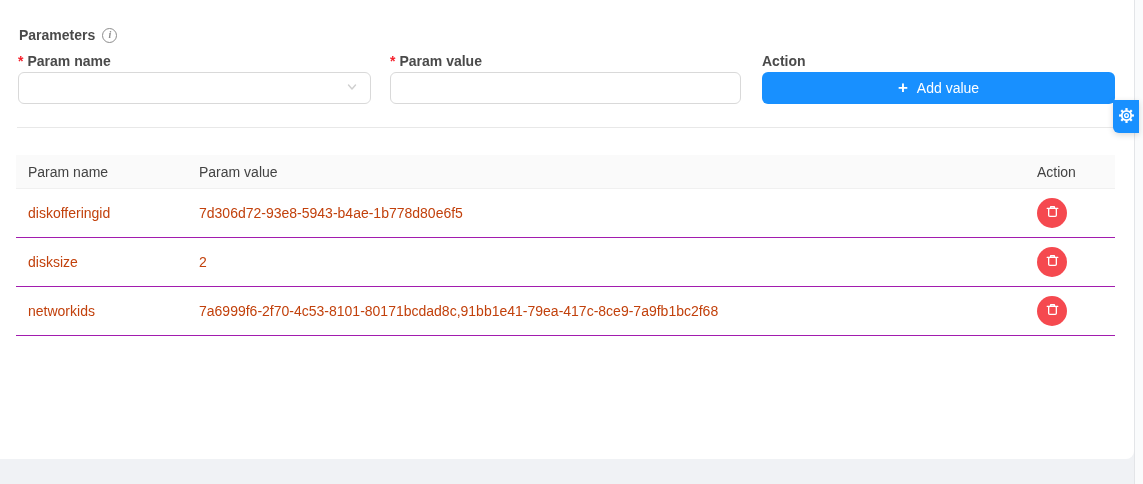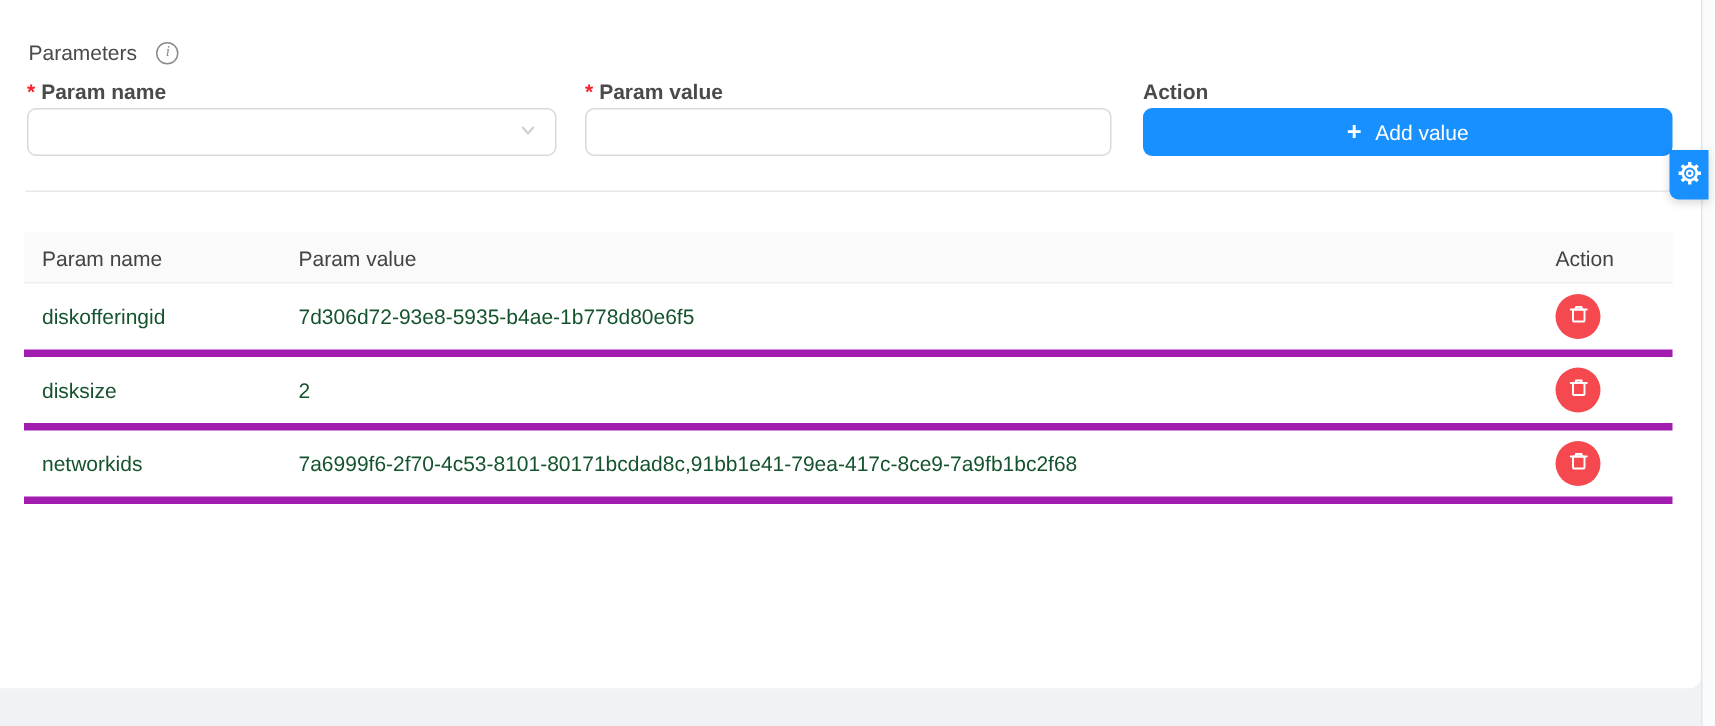--- a/index.html
+++ b/index.html
@@ -19,22 +19,22 @@
     background:#fafbfc; border-left:1px solid #e3e5e8;
   }
   .settings-tab {
     position:absolute; left:1113px; top:100px; width:26px; height:33px;
     background:var(--primary); border-radius:0 0 0 6px; z-index:5;
     display:flex; align-items:center; justify-content:center; cursor:pointer;
     box-shadow:0 2px 6px rgba(0,0,0,0.15);
   }
   .section-title {
     position:absolute; left:19px; top:26px; height:18px;
-    display:flex; align-items:center; gap:13px;
-    font-weight:normal; color:#4a4a4a;
+    display:flex; align-items:center; gap:7px;
+    font-weight:bold; color:#4a4a4a;
   }
   .info-icon {
     width:15px; height:15px; border:1px solid #8c8c8c; border-radius:50%;
     color:#8c8c8c; font-size:10px; line-height:1;
     display:inline-flex; align-items:center; justify-content:center;
     font-family:"Liberation Serif", serif; font-style:italic;
   }
   .field { position:absolute; top:53px; }
   .field.f1 { left:18px;  width:353px; }
   .field.f2 { left:390px; width:351px; }
@@ -62,21 +62,21 @@
   .divider {
     position:absolute; left:17px; top:127px; width:1111px; height:1px;
     background:#e8e8e8;
   }
   .ptable { position:absolute; left:16px; top:155px; width:1099px; }
   .trow { display:flex; align-items:center; }
   .thead {
     height:34px; background:#fafafa; color:#434343;
     border-bottom:1px solid #f0f0f0;
   }
-  .tbody-row { height:49px; border-bottom:5px solid #a21caf; color:#14532d; }
+  .tbody-row { height:49px; border-bottom:1px solid #a21caf; color:#c2410c; }
   .c-name  { width:183px; padding-left:12px; }
   .c-value { width:826px; overflow:hidden; white-space:nowrap; }
   .c-action{ width:90px;  padding-left:12px; }
   .delete-btn {
     width:30px; height:30px; border-radius:50%; border:none;
     background:var(--danger); cursor:pointer;
     display:flex; align-items:center; justify-content:center; padding:0;
   }
   .footer {
     position:absolute; left:0; top:459px; width:1134px; height:25px;
@@ -129,21 +129,21 @@
 
   <div class="ptable">
     <div class="trow thead">
       <div class="c-name">Param name</div>
       <div class="c-value">Param value</div>
       <div class="c-action">Action</div>
     </div>
 
     <div class="trow tbody-row">
       <div class="c-name">diskofferingid</div>
-      <div class="c-value">7d306d72-93e8-5935-b4ae-1b778d80e6f5</div>
+      <div class="c-value">7d306d72-93e8-5943-b4ae-1b778d80e6f5</div>
       <div class="c-action">
         <button class="delete-btn">
           <span>
             <svg width="15" height="15" viewBox="0 0 16 16" fill="none">
               <path d="M2.3 4.6 H13.7" stroke="#fff" stroke-width="1.4" stroke-linecap="round"></path>
               <path d="M6 4.4 V2.9 H10 V4.4" stroke="#fff" stroke-width="1.4" stroke-linecap="round" stroke-linejoin="round"></path>
               <rect x="3.9" y="4.6" width="8.2" height="8.6" rx="1.2" stroke="#fff" stroke-width="1.4"></rect>
             </svg>
           </span>
         </button>

